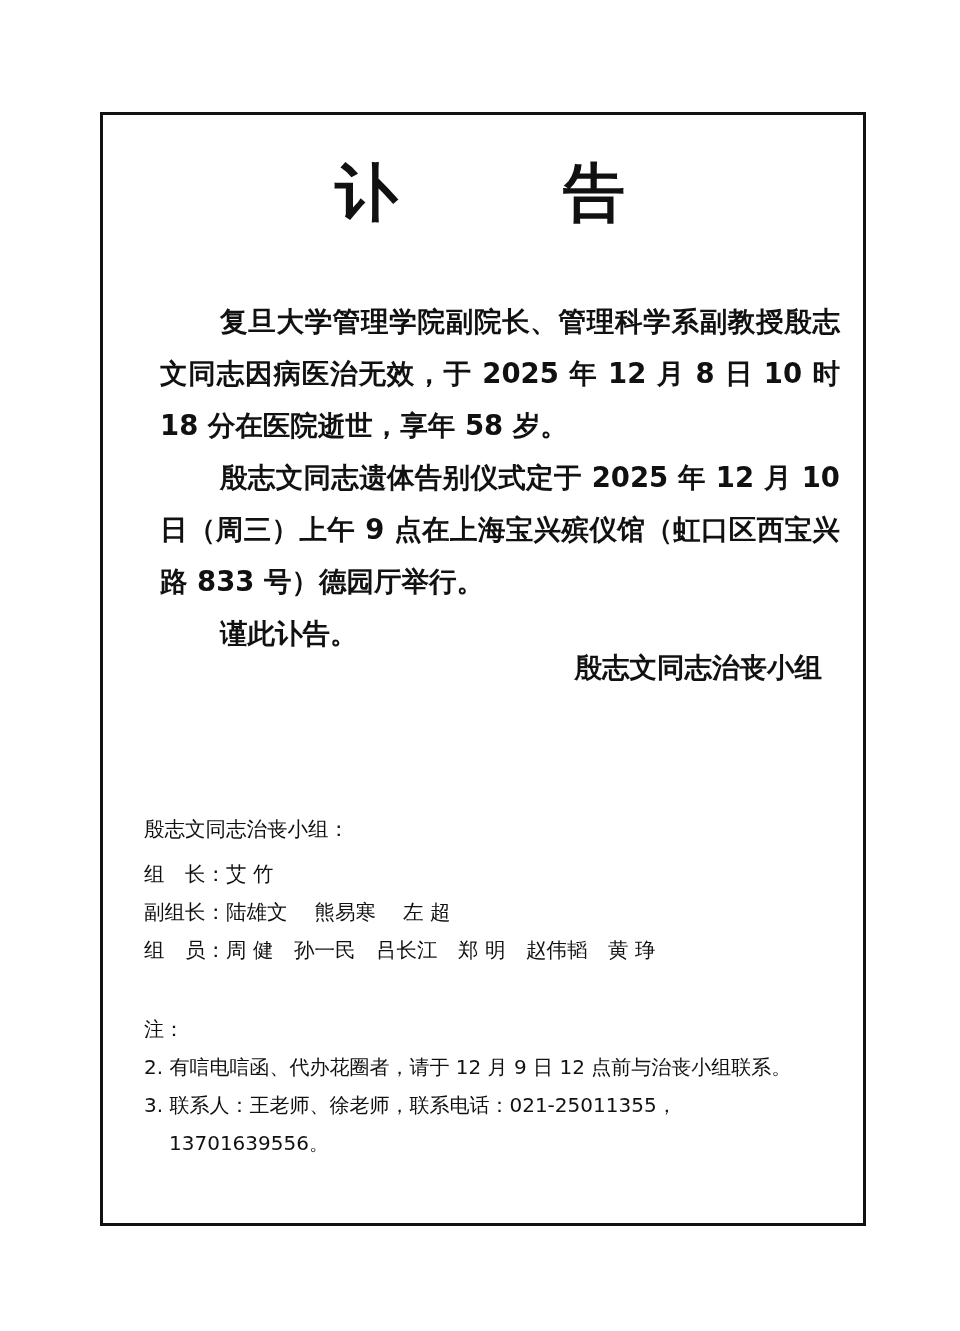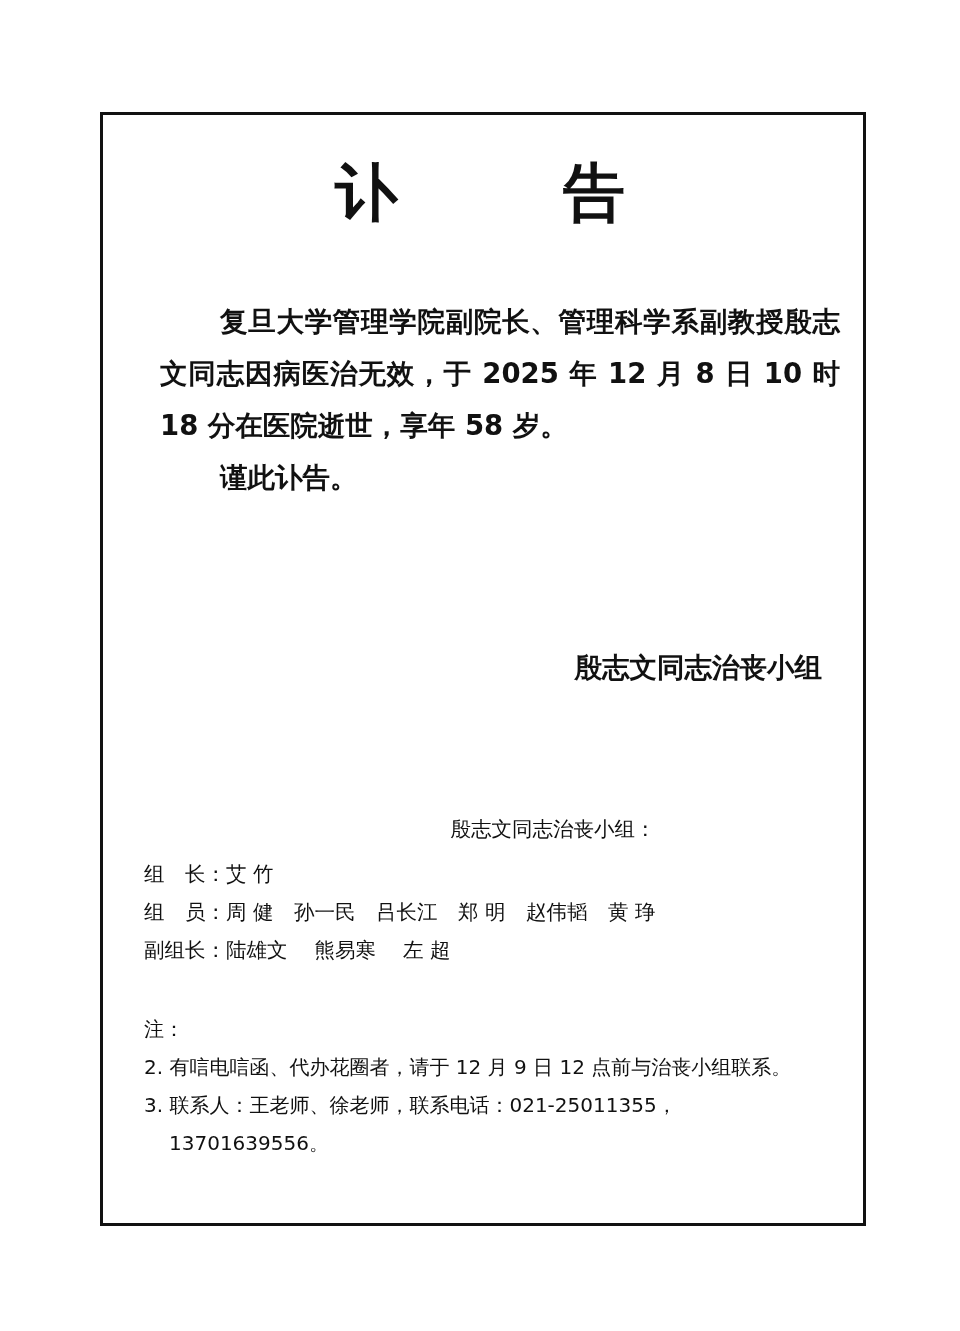--- a/index.html
+++ b/index.html
@@ -9,45 +9,46 @@
            border: 3px solid #111; }
   .title { position: absolute; left: 0; right: 0; top: 156px; text-align: center;
            font-family: "DejaVu Serif", "Liberation Serif", serif; font-size: 62px; font-weight: bold;
            letter-spacing: 52px; text-indent: 52px; line-height: 74px; }
   .body { position: absolute; left: 144px; width: 680px; top: 295px;
           font-size: 27.5px; font-weight: bold; line-height: 52px; margin-left: 16px; }
   .body p { margin: 0; text-indent: 60px; text-align: justify; }
   .sign { position: absolute; right: 138px; top: 641px; text-align: right;
           font-size: 27.5px; font-weight: bold; line-height: 52px; }
   .committee { position: absolute; left: 144px; top: 810px; font-size: 20.5px; line-height: 38px; }
-  .committee .head { margin-bottom: 7px; text-align: right; }
+  .committee .head { margin-bottom: 7px; }
   .committee .row { white-space: pre; }
   .notes { position: absolute; left: 144px; top: 1010px; width: 690px; font-size: 20px; line-height: 38px; }
   .notes .item { padding-left: 25px; text-indent: -25px; }
 </style>
 </head>
 <body>
 
 <div class="frame"></div>
 
 <div class="title">讣　告</div>
 
 <div class="body">
   <p>复旦大学管理学院副院长、管理科学系副教授殷志文同志因病医治无效，于 2025 年 12 月 8 日 10 时 18 分在医院逝世，享年 58 岁。</p>
+  <p>殷志文同志遗体告别仪式定于 2025 年 12 月 10 日（周三）上午 9 点在上海宝兴殡仪馆（虹口区西宝兴路 833 号）德园厅举行。</p>
   <p>谨此讣告。</p>
 </div>
 
 <div class="sign">
   <div>殷志文同志治丧小组</div>
 </div>
 
 <div class="committee">
   <div class="head">殷志文同志治丧小组：</div>
   <div class="row">组　长：艾 竹</div>
+  <div class="row">副组长：陆雄文　 熊易寒　 左 超</div>
   <div class="row">组　员：周 健　孙一民　吕长江　郑 明　赵伟韬　黄 琤</div>
-  <div class="row">副组长：陆雄文　 熊易寒　 左 超</div>
 </div>
 
 <div class="notes">
   <div>注：</div>
   <div class="item">2. 有唁电唁函、代办花圈者，请于 12 月 9 日 12 点前与治丧小组联系。</div>
   <div class="item">3. 联系人：王老师、徐老师，联系电话：021-25011355，13701639556。</div>
 </div>
 
 </body></html>

